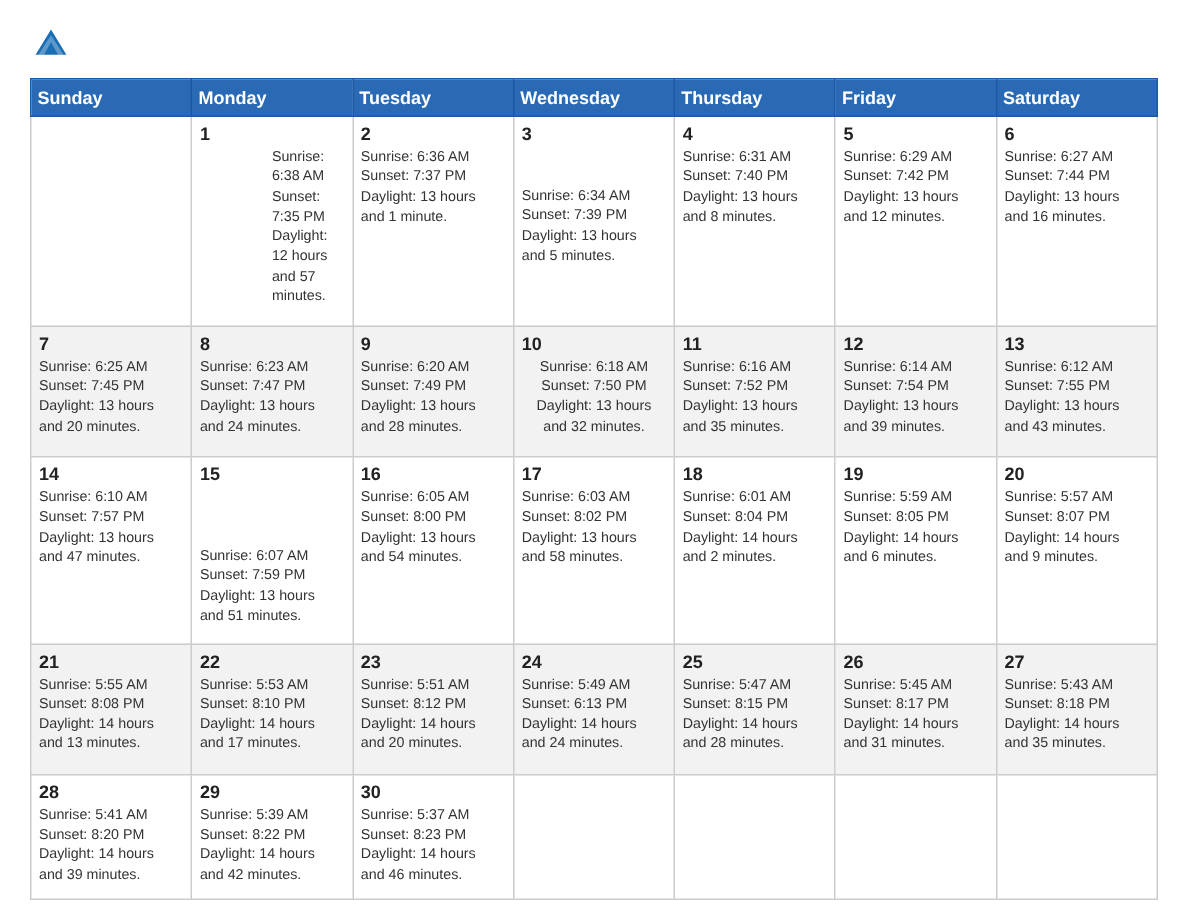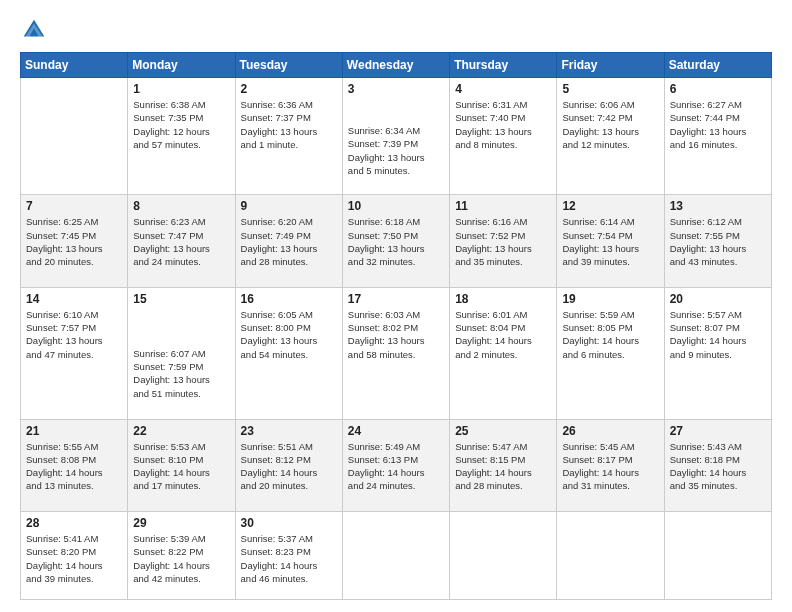--- a/index.html
+++ b/index.html
@@ -142,21 +142,21 @@
           <th>Thursday</th>
           <th>Friday</th>
           <th>Saturday</th>
         </tr>
     </thead>
     <tbody id="calendar-body">
     <tr class="row-white">
           <td class="empty-cell"></td>
           <td>
             <span class="day-number">1</span>
-            <div class="day-info" style="white-space: pre-line;">Sunrise: 6:38 AM
+            <div class="day-info" style="white-space: pre-line; margin-left: 48px;">Sunrise: 6:38 AM
 Sunset: 7:35 PM
 Daylight: 12 hours
 and 57 minutes.</div>
           </td>
           <td>
             <span class="day-number">2</span>
             <div class="day-info" style="white-space: pre-line;">Sunrise: 6:36 AM
 Sunset: 7:37 PM
 Daylight: 13 hours
 and 1 minute.</div>
@@ -170,21 +170,21 @@
           </td>
           <td>
             <span class="day-number">4</span>
             <div class="day-info" style="white-space: pre-line;">Sunrise: 6:31 AM
 Sunset: 7:40 PM
 Daylight: 13 hours
 and 8 minutes.</div>
           </td>
           <td>
             <span class="day-number">5</span>
-            <div class="day-info" style="white-space: pre-line;">Sunrise: 6:06 AM
+            <div class="day-info" style="white-space: pre-line;">Sunrise: 6:29 AM
 Sunset: 7:42 PM
 Daylight: 13 hours
 and 12 minutes.</div>
           </td>
           <td>
             <span class="day-number">6</span>
             <div class="day-info" style="white-space: pre-line;">Sunrise: 6:27 AM
 Sunset: 7:44 PM
 Daylight: 13 hours
 and 16 minutes.</div>
@@ -207,21 +207,21 @@
           </td>
           <td>
             <span class="day-number">9</span>
             <div class="day-info" style="white-space: pre-line;">Sunrise: 6:20 AM
 Sunset: 7:49 PM
 Daylight: 13 hours
 and 28 minutes.</div>
           </td>
           <td>
             <span class="day-number">10</span>
-            <div class="day-info" style="white-space: pre-line;">Sunrise: 6:18 AM
+            <div class="day-info" style="white-space: pre-line; text-align: center;">Sunrise: 6:18 AM
 Sunset: 7:50 PM
 Daylight: 13 hours
 and 32 minutes.</div>
           </td>
           <td>
             <span class="day-number">11</span>
             <div class="day-info" style="white-space: pre-line;">Sunrise: 6:16 AM
 Sunset: 7:52 PM
 Daylight: 13 hours
 and 35 minutes.</div>

